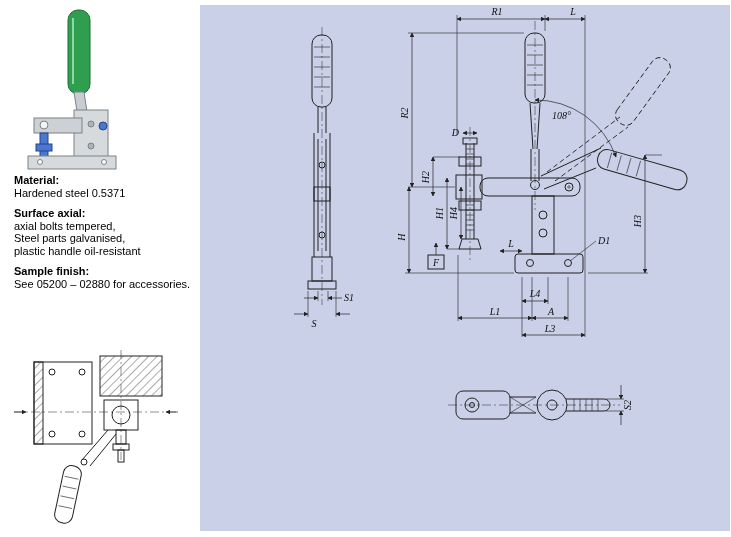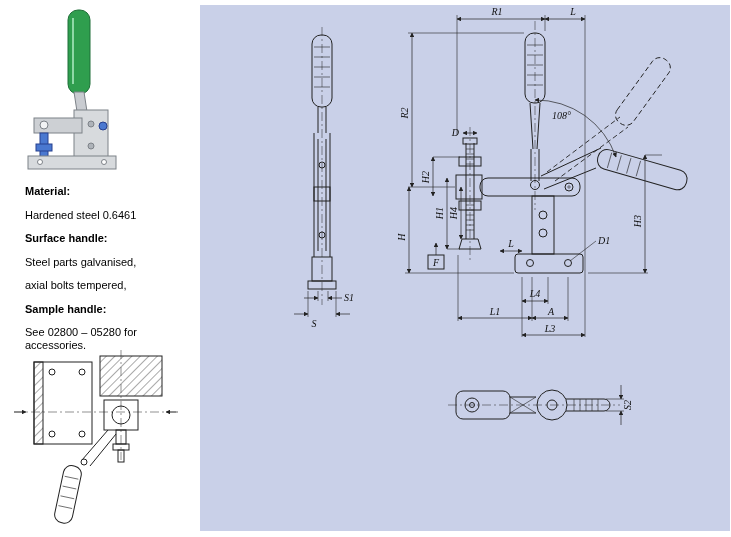--- a/index.html
+++ b/index.html
@@ -1,20 +1,20 @@
 <!DOCTYPE html>
 <html><head>
 <meta charset="utf-8">
 <style>
   html,body{margin:0;padding:0;}
   .page{position:relative;width:731px;height:537px;background:#ffffff;
         font-family:"Liberation Sans",sans-serif;color:#000;overflow:hidden;}
   .panel{position:absolute;left:200px;top:5px;width:530px;height:526px;background:#c9d0e8;}
   .info{position:absolute;left:14px;top:174px;width:182px;font-size:11px;line-height:12.5px;}
-  .info p{margin:11px;}
+  .info p{margin:0;}
   .info .b{font-weight:bold;}
   .info .gap{margin-top:8px;}
   .photo{position:absolute;left:16px;top:6px;}
   .sketch{position:absolute;left:12px;top:348px;}
   svg text{font-family:"Liberation Serif",serif;font-style:italic;font-size:10px;fill:#111;}
   .o{fill:none;stroke:#222;stroke-width:1;}
   .thin{fill:none;stroke:#222;stroke-width:0.6;}
   .dim{fill:none;stroke:#222;stroke-width:0.7;}
   .cl{fill:none;stroke:#222;stroke-width:0.5;stroke-dasharray:9 3 2 3;}
   .dash{fill:none;stroke:#222;stroke-width:0.9;stroke-dasharray:5 3;}
@@ -46,26 +46,27 @@
       <rect x="20" y="138" width="16" height="7" fill="#4a78d0" stroke="#27408f"></rect>
       <rect x="12" y="150" width="88" height="13" fill="#d7dadd" stroke="#7d8288"></rect>
       <circle cx="24" cy="156" r="2.5" fill="#fff" stroke="#7d8288"></circle>
       <circle cx="88" cy="156" r="2.5" fill="#fff" stroke="#7d8288"></circle>
       <circle cx="87" cy="120" r="4" fill="#4a78d0" stroke="#27408f"></circle>
     </g>
   </svg>
 
   <div class="info">
     <p class="b">Material:</p>
-    <p>Hardened steel 0.6461</p>
-    <p class="b gap">Surface handle:</p>
+    <p>Hardened steel 0.5371</p>
+    <p class="b gap">Surface axial:</p>
+    <p>axial bolts tempered,</p>
     <p>Steel parts galvanised,</p>
-    <p>axial bolts tempered,</p>
-    <p class="b gap">Sample handle:</p>
-    <p>See 02800 – 05280 for accessories.</p>
+    <p>plastic handle oil-resistant</p>
+    <p class="b gap">Sample finish:</p>
+    <p>See 05200 – 02880 for accessories.</p>
   </div>
 
   <svg class="sketch" width="170" height="182" viewBox="0 0 170 182">
     <g>
       <line class="cl" x1="2" y1="64" x2="166" y2="64"></line>
       <line class="dim" x1="2" y1="64" x2="14" y2="64" marker-end="url(#arr)"></line>
       <line class="dim" x1="166" y1="64" x2="154" y2="64" marker-end="url(#arr)"></line>
       <line class="cl" x1="109" y1="2" x2="109" y2="112"></line>
       <rect x="88" y="8" width="62" height="40" fill="url(#hatch)" stroke="#222"></rect>
       <rect class="o" x="22" y="14" width="58" height="82"></rect>

